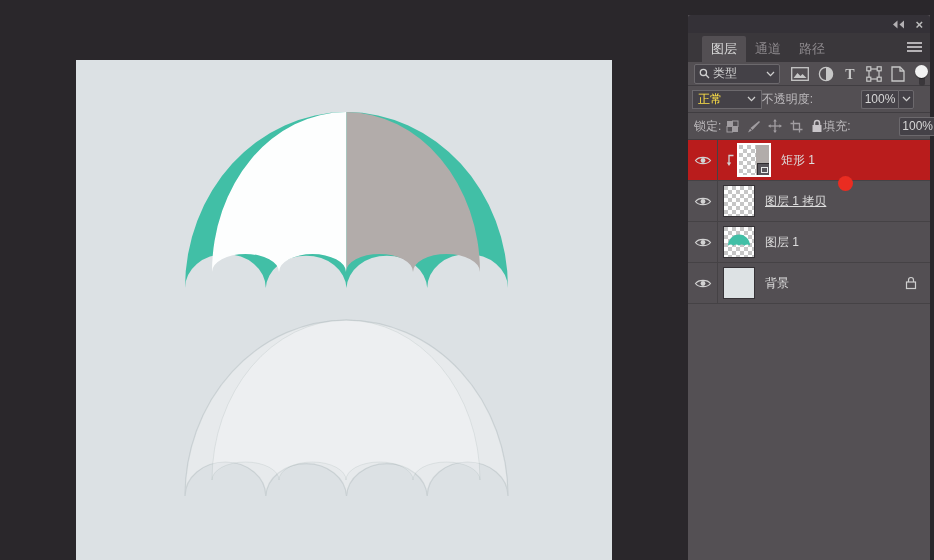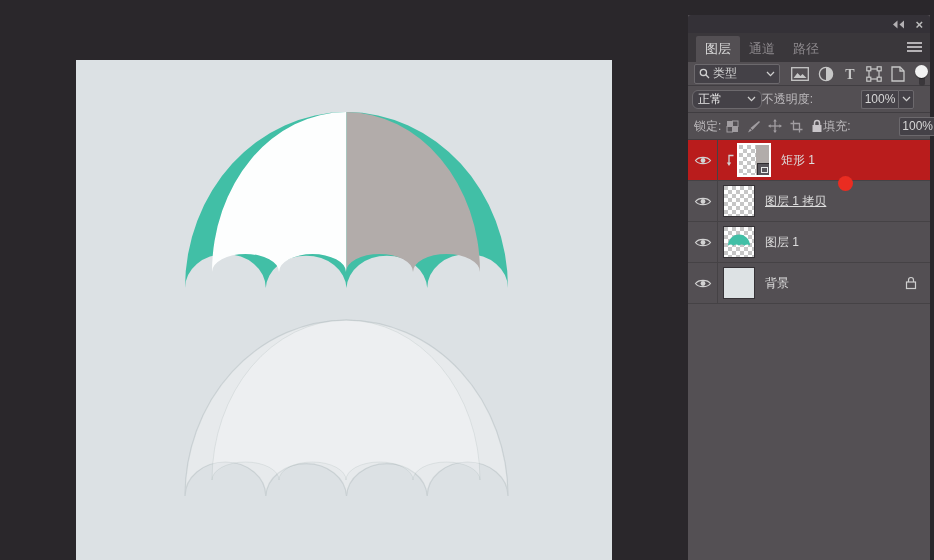--- a/index.html
+++ b/index.html
@@ -16,36 +16,36 @@
   .doc-canvas { position:absolute; left:76px; top:60px; width:536px; height:500px; background:#dce1e4; }
   .doc-canvas svg { display:block; }
 
   
   .panel { position:absolute; left:688px; top:15px; width:242px; height:545px; background:#534f53; display:flex; flex-direction:column; }
 
   .panel-header { height:18px; background:#343137; border-radius:3px 3px 0 0; display:flex; justify-content:flex-end; align-items:center; gap:10px; padding:0 7px; flex:0 0 auto; }
   .hdr-btn { display:flex; align-items:center; color:#b3b0b3; cursor:default; }
   .close-x { font-size:13px; line-height:1; color:#bcbcbc; font-weight:bold; }
 
-  .tabbar { height:29px; background:#3a373b; display:flex; align-items:flex-end; padding-left:8px; position:relative; flex:0 0 auto; }
+  .tabbar { height:29px; background:#3a373b; display:flex; align-items:flex-end; padding-left:14px; position:relative; flex:0 0 auto; }
   .tab { height:26px; padding:0 9px; display:flex; align-items:center; color:#8e8a8e; font-size:13px; }
   .tab.active { background:#534f53; color:#d9d9d9; border-radius:2px 2px 0 0; }
   .menu-btn { position:absolute; right:8px; top:9px; display:flex; flex-direction:column; gap:2px; }
   .menu-btn i { display:block; width:15px; height:2px; background:#b5b2b5; }
 
   .filter-row { height:24px; display:flex; align-items:center; padding-left:6px; border-bottom:1px solid #403d41; position:relative; flex:0 0 auto; }
   .search-box { width:86px; height:20px; background:#444147; border:1px solid #6c696d; border-radius:2px; display:flex; align-items:center; gap:3px; padding:0 4px; color:#d3d3d3; }
   .search-box .grow { flex:1; }
   .f-icons { display:flex; gap:9px; margin-left:11px; align-items:center; color:#c7c7c7; }
   .pick-toggle { position:absolute; right:1px; top:3px; width:14px; height:23px; }
   .pick-toggle .slot { position:absolute; left:4px; top:8px; width:6px; height:13px; background:#3a373b; border-radius:3px; }
   .pick-toggle .knob { position:absolute; left:0; top:0; width:13px; height:13px; border-radius:50%; background:#f2f2f2; box-shadow:0 1px 1px rgba(0,0,0,.4); }
 
   .blend-row, .lock-row { height:27px; display:flex; align-items:center; border-bottom:1px solid #403d41; padding:0 2px 0 4px; flex:0 0 auto; }
-  .dropdown { background:#444147; border:1px solid #6c696d; border-radius:6px; height:19px; display:flex; align-items:center; justify-content:space-between; padding:0 5px; color:#e5e5e5; }
+  .dropdown { background:#444147; border:1px solid #6c696d; border-radius:0; height:19px; display:flex; align-items:center; justify-content:space-between; padding:0 5px; color:#fde047; }
   .dd-mode { width:120px; }
   .lbl { color:#bdbabd; white-space:nowrap; }
   .value-group { display:flex; margin-left:auto; margin-right:14px;padding-left:48px; }
   .value-box { width:37px; height:19px; background:#444147; border:1px solid #6c696d; border-right:none; border-radius:2px 0 0 2px; display:flex; align-items:center; justify-content:center; color:#d6d6d6; }
   .chev-btn { width:16px; height:19px; background:#444147; border:1px solid #6c696d; border-radius:0 2px 2px 0; display:flex; align-items:center; justify-content:center; }
   .lock-icons { display:flex; gap:8px; margin-left:5px; align-items:center; color:#a19da1; }
 
   
   .layers-list { flex:0 0 auto; }
   .layer-row { height:41px; display:flex; align-items:center; border-bottom:1px solid #454245; position:relative; }

